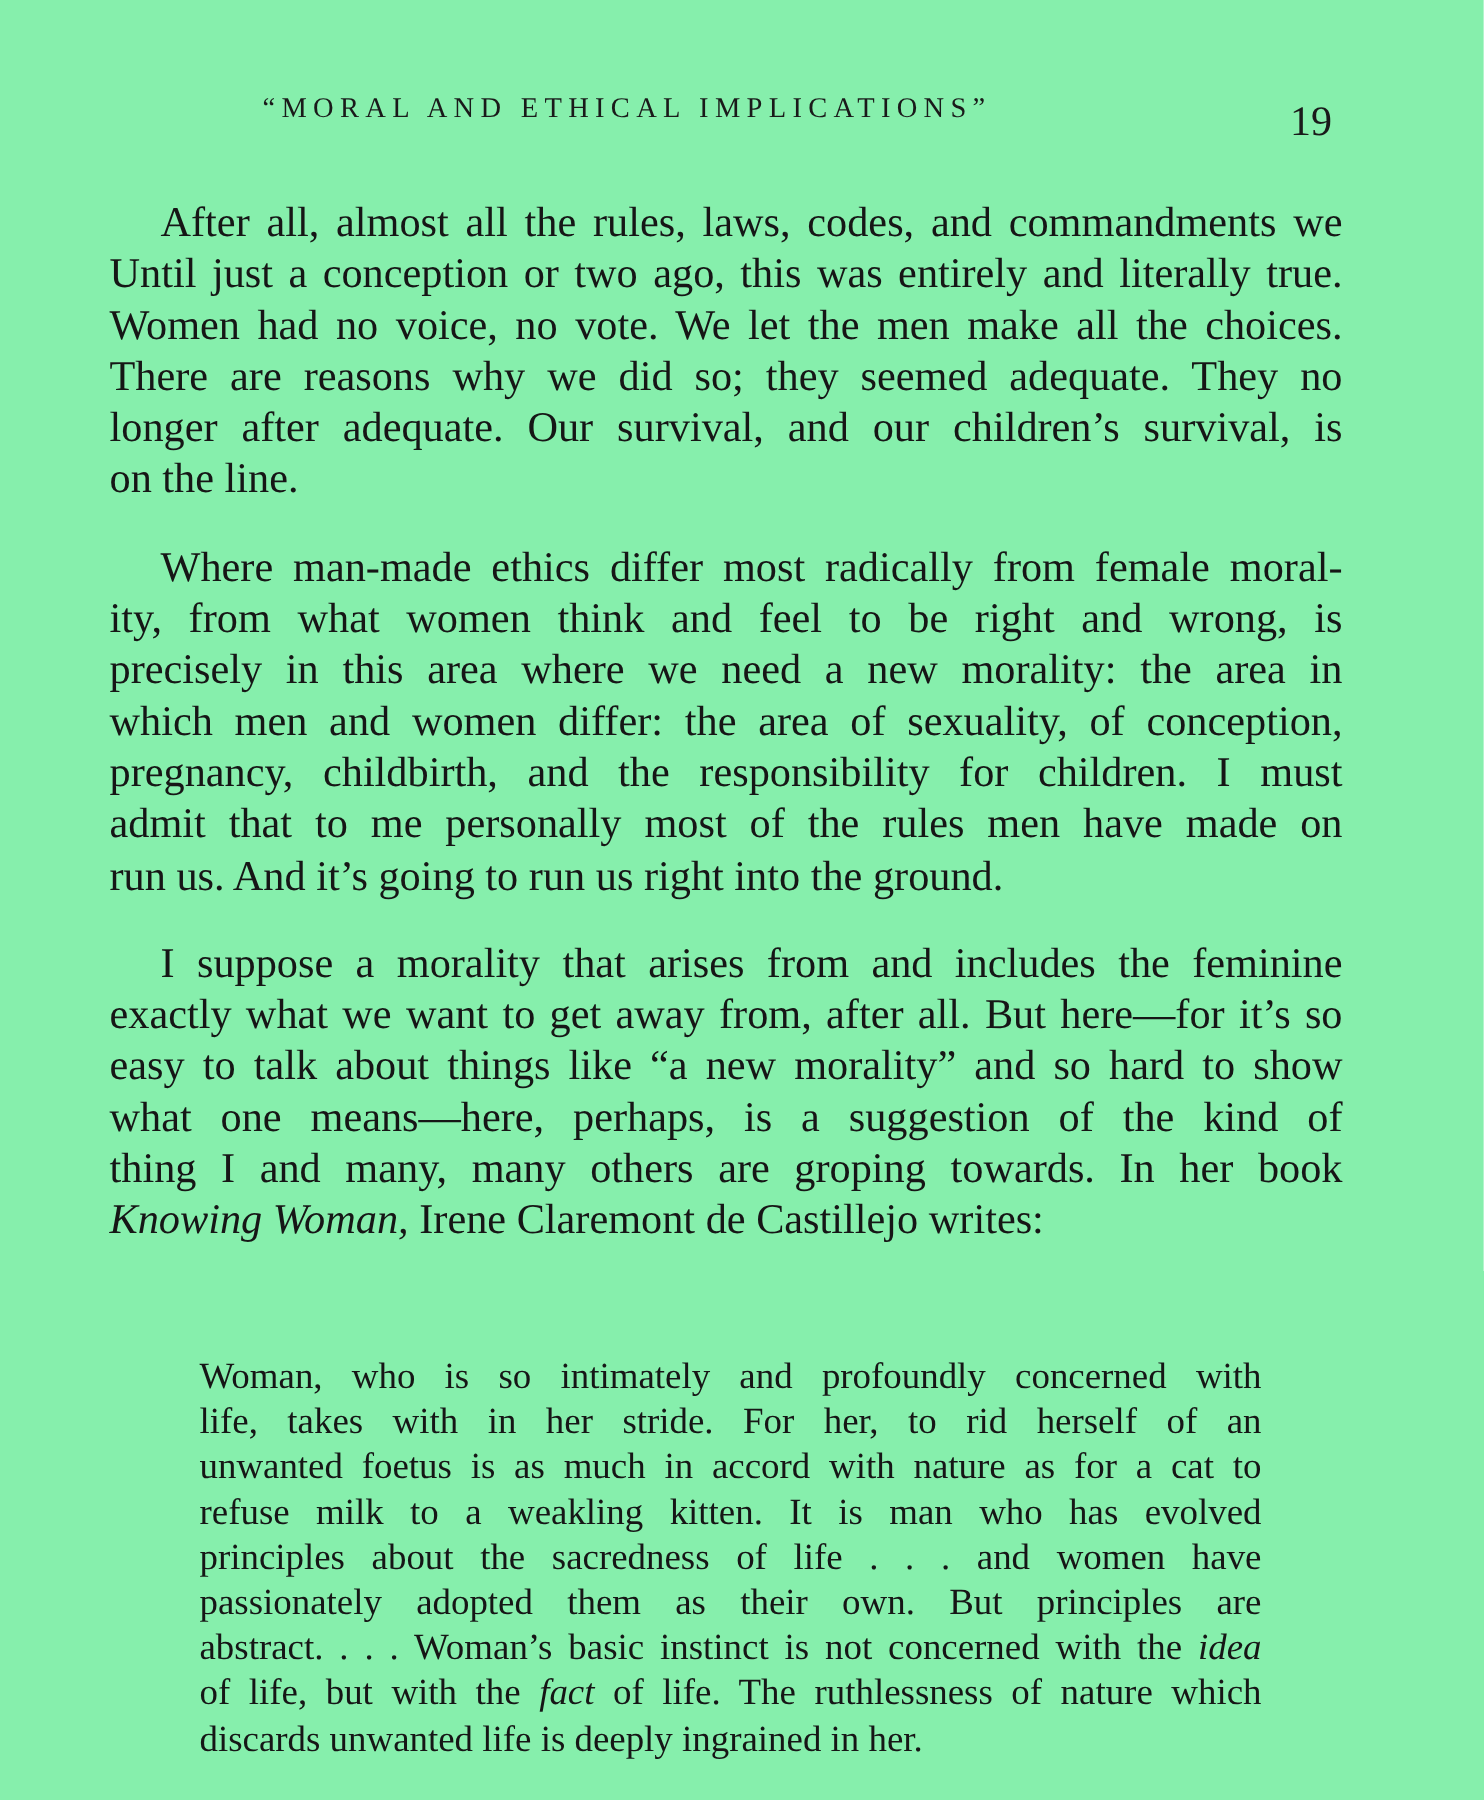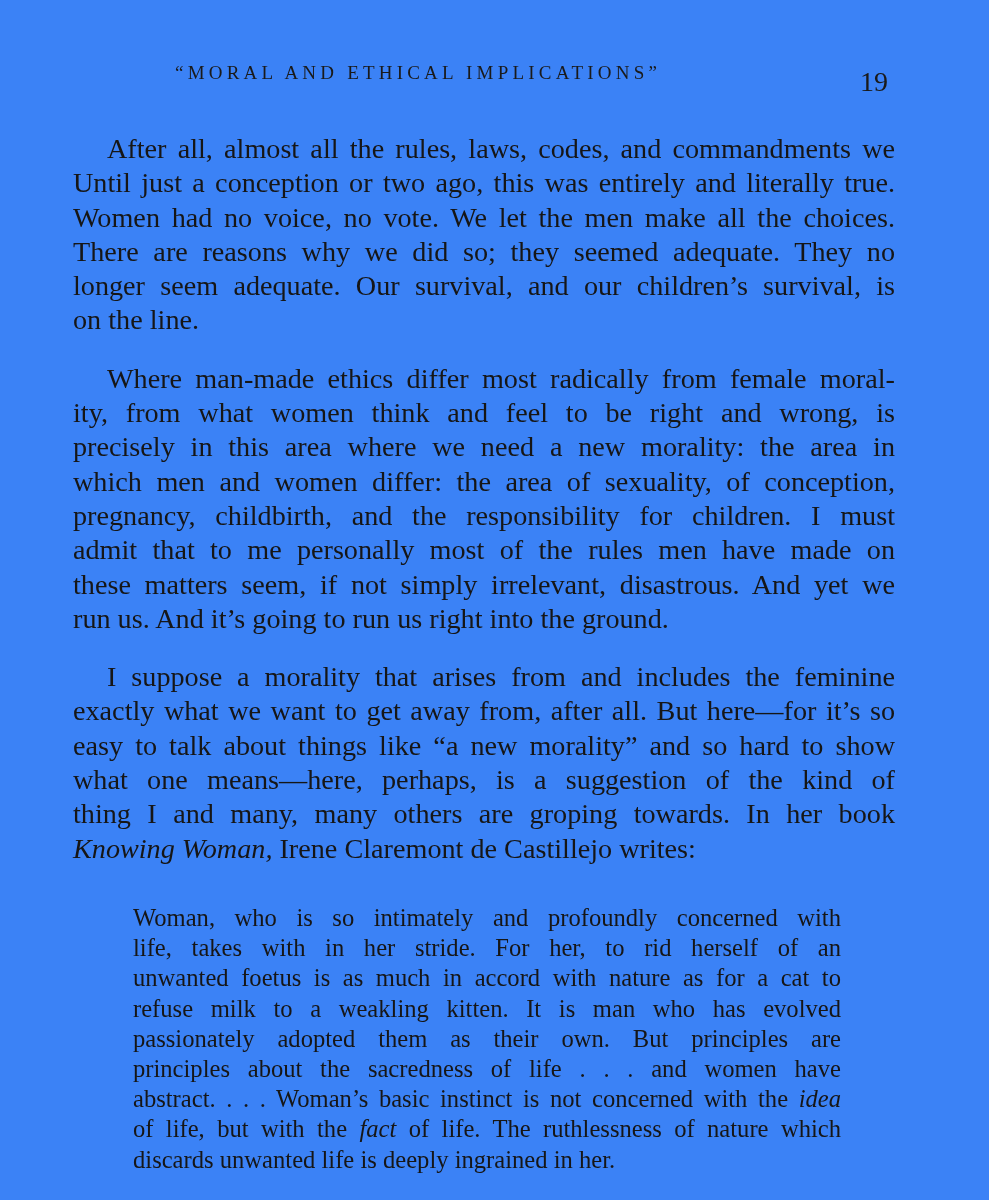--- a/index.html
+++ b/index.html
@@ -12,21 +12,21 @@
       height: 1200px;
       position: relative;
       overflow: hidden;
       font-family: "Liberation Serif", "DejaVu Serif", serif;
       color: #161616;
     }
     .page {
       position: absolute;
       left: 0; top: 0;
       width: 989px; height: 1200px;
-      background: #3b82f6;
+      background: #86efac;
     }
     .running-head {
       position: absolute;
       top: 62px;
       left: 175px;
       width: 600px;
       font-size: 19px;
       letter-spacing: 4.2px;
       text-transform: uppercase;
       white-space: nowrap;
@@ -78,51 +78,50 @@
   <div class="running-head">“MORAL AND ETHICAL IMPLICATIONS”</div>
   <div class="page-number">19</div>
 
   <div class="body-text">
 
     <div class="paragraph">
       <span class="line indent">After all, almost all the rules, laws, codes, and commandments we</span>
       <span class="line">Until just a conception or two ago, this was entirely and literally true.</span>
       <span class="line">Women had no voice, no vote. We let the men make all the choices.</span>
       <span class="line">There are reasons why we did so; they seemed adequate. They no</span>
-      <span class="line">longer seem adequate. Our survival, and our children’s survival, is</span>
+      <span class="line">longer after adequate. Our survival, and our children’s survival, is</span>
       <span class="line last">on the line.</span>
     </div>
 
     <div class="paragraph">
       <span class="line indent">Where man-made ethics differ most radically from female moral-</span>
       <span class="line">ity, from what women think and feel to be right and wrong, is</span>
       <span class="line">precisely in this area where we need a new morality: the area in</span>
       <span class="line">which men and women differ: the area of sexuality, of conception,</span>
       <span class="line">pregnancy, childbirth, and the responsibility for children. I must</span>
       <span class="line">admit that to me personally most of the rules men have made on</span>
-      <span class="line">these matters seem, if not simply irrelevant, disastrous. And yet we</span>
       <span class="line last">run us. And it’s going to run us right into the ground.</span>
     </div>
 
     <div class="paragraph">
       <span class="line indent">I suppose a morality that arises from and includes the feminine</span>
       <span class="line">exactly what we want to get away from, after all. But here—for it’s so</span>
       <span class="line">easy to talk about things like “a new morality” and so hard to show</span>
       <span class="line">what one means—here, perhaps, is a suggestion of the kind of</span>
       <span class="line">thing I and many, many others are groping towards. In her book</span>
       <span class="line last"><em>Knowing Woman,</em><span> Irene Claremont de Castillejo writes:</span></span>
     </div>
 
   </div>
 
   <div class="blockquote">
     <span class="line">Woman, who is so intimately and profoundly concerned with</span>
     <span class="line">life, takes with in her stride. For her, to rid herself of an</span>
     <span class="line">unwanted foetus is as much in accord with nature as for a cat to</span>
     <span class="line">refuse milk to a weakling kitten. It is man who has evolved</span>
+    <span class="line">principles about the sacredness of life . . . and women have</span>
     <span class="line">passionately adopted them as their own. But principles are</span>
-    <span class="line">principles about the sacredness of life . . . and women have</span>
     <span class="line"><span>abstract. . . . Woman’s basic instinct is not concerned with the </span><em>idea</em></span>
     <span class="line"><span>of life, but with the </span><em>fact</em><span> of life. The ruthlessness of nature which</span></span>
     <span class="line last">discards unwanted life is deeply ingrained in her.</span>
   </div>
 
 </div>
 
 </body></html>

